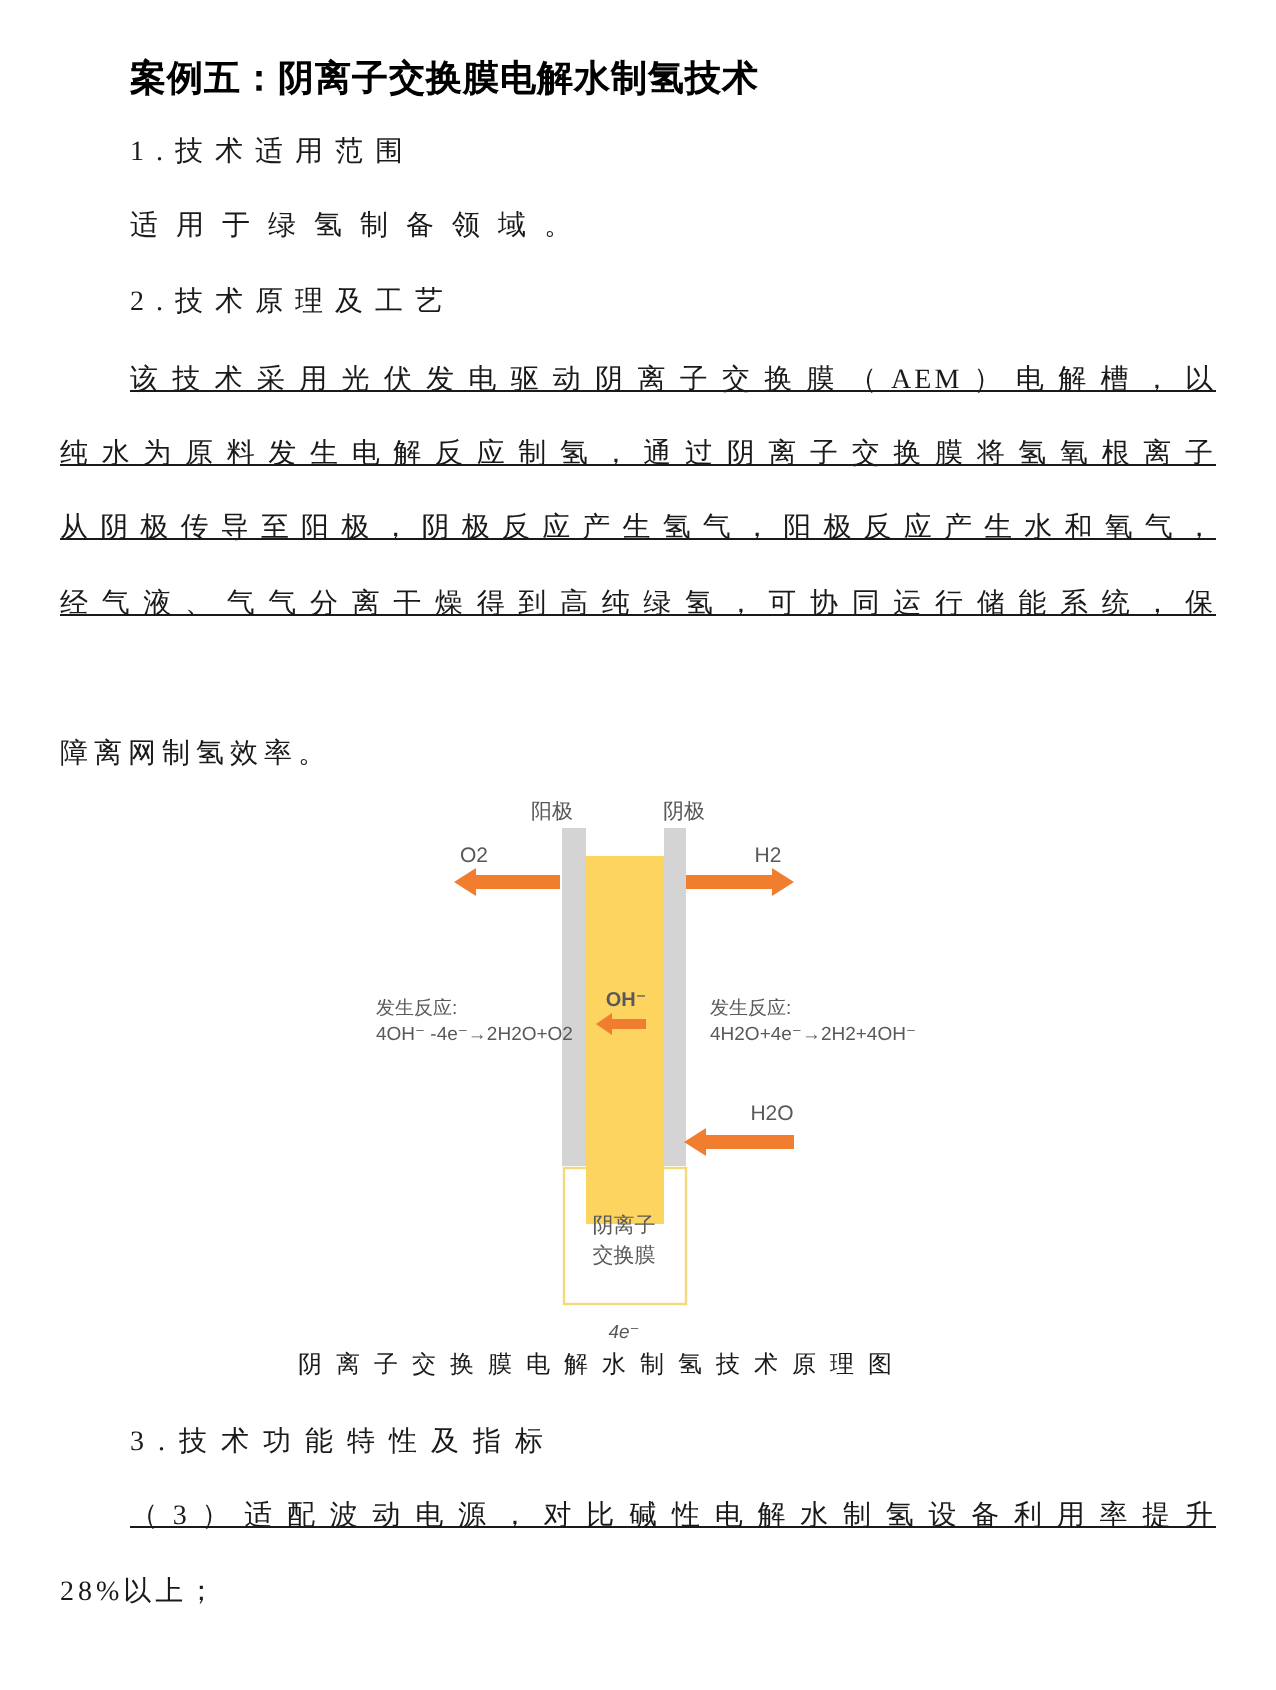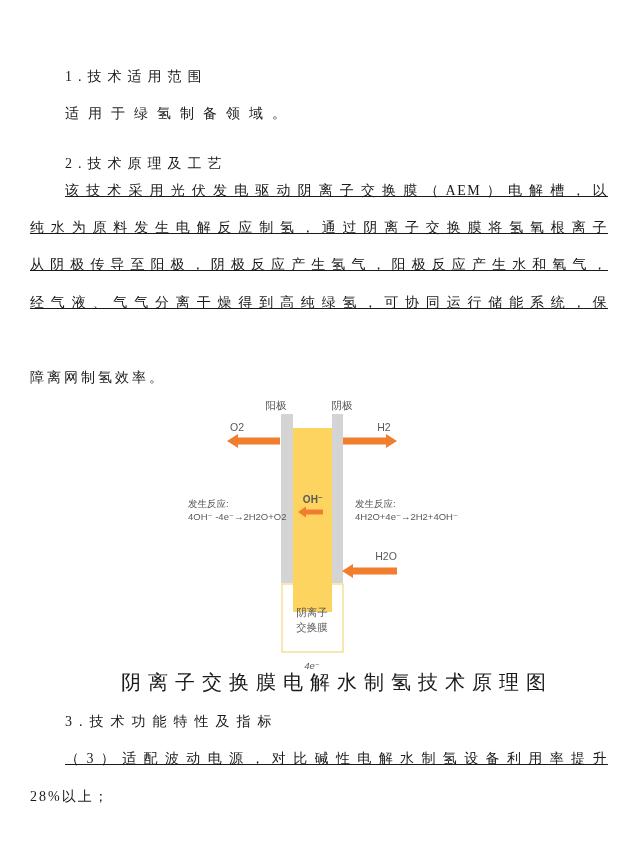--- a/index.html
+++ b/index.html
@@ -13,46 +13,47 @@
   }
   .title-line{font-weight:bold;font-size:18px;color:#000;letter-spacing:0.5px;}
   .indent{padding-left:35px;width:543px;}
   .fill{white-space:normal;text-align:justify;text-align-last:justify;letter-spacing:1.5px;text-decoration:underline;}
   .sp2{letter-spacing:2px;}
   .sp3{letter-spacing:3px;}
   .sp6{letter-spacing:6px;}
   .sp7{letter-spacing:7px;}
   .sp9{letter-spacing:9px;}
   .caption{
-    position:absolute;left:48px;top:671px;width:578px;height:24px;line-height:22px;
-    font-size:20px;text-align:center;letter-spacing:7px;white-space:nowrap;
+    position:absolute;left:12px;top:671px;width:578px;height:24px;line-height:22px;
+    font-size:12px;text-align:center;letter-spacing:7px;white-space:nowrap;
   }
   .figure{position:absolute;left:30px;top:395px;width:578px;height:278px;}
   
   .dg-text{
     font-family:"Liberation Sans","DejaVu Sans",sans-serif;fill:#595959;
   }
   .dg-label{font-size:10.5px;}
   .dg-small{font-size:9.5px;}
   .dg-oh{font-size:10px;font-weight:600;}
   .dg-electron{font-size:9.5px;font-style:italic;}
   .electrode{fill:#d4d4d4;}
   .membrane{fill:#fdd45f;}
   .membrane-box{fill:#ffffff;stroke:#f3d97b;stroke-width:1.2;}
   .arrow{fill:#f07e2e;}
 </style>
 </head>
 <body>
 
 <div class="page">
 
+  <div class="line title-line indent" style="top:27px">案例五：阴离子交换膜电解水制氢技术</div>
 
   <div class="line indent sp6" style="top:65px">1.技术适用范围</div>
   <div class="line indent sp9" style="top:102px">适用于绿氢制备领域。</div>
-  <div class="line indent sp6" style="top:152px">2.技术原理及工艺</div>
+  <div class="line indent sp6" style="top:140px">2.技术原理及工艺</div>
 
   <div class="line indent fill" style="top:179px">该技术采用光伏发电驱动阴离子交换膜（AEM）电解槽，以</div>
   <div class="line fill" style="top:216px">纯水为原料发生电解反应制氢，通过阴离子交换膜将氢氧根离子</div>
   <div class="line fill" style="top:253px">从阴极传导至阳极，阴极反应产生氢气，阳极反应产生水和氧气，</div>
   <div class="line fill" style="top:291px">经气液、气气分离干燥得到高纯绿氢，可协同运行储能系统，保</div>
   <div class="line sp3" style="top:366px">障离网制氢效率。</div>
 
   <div class="figure">
     <svg width="578" height="278" viewBox="0 0 578 278">
 

